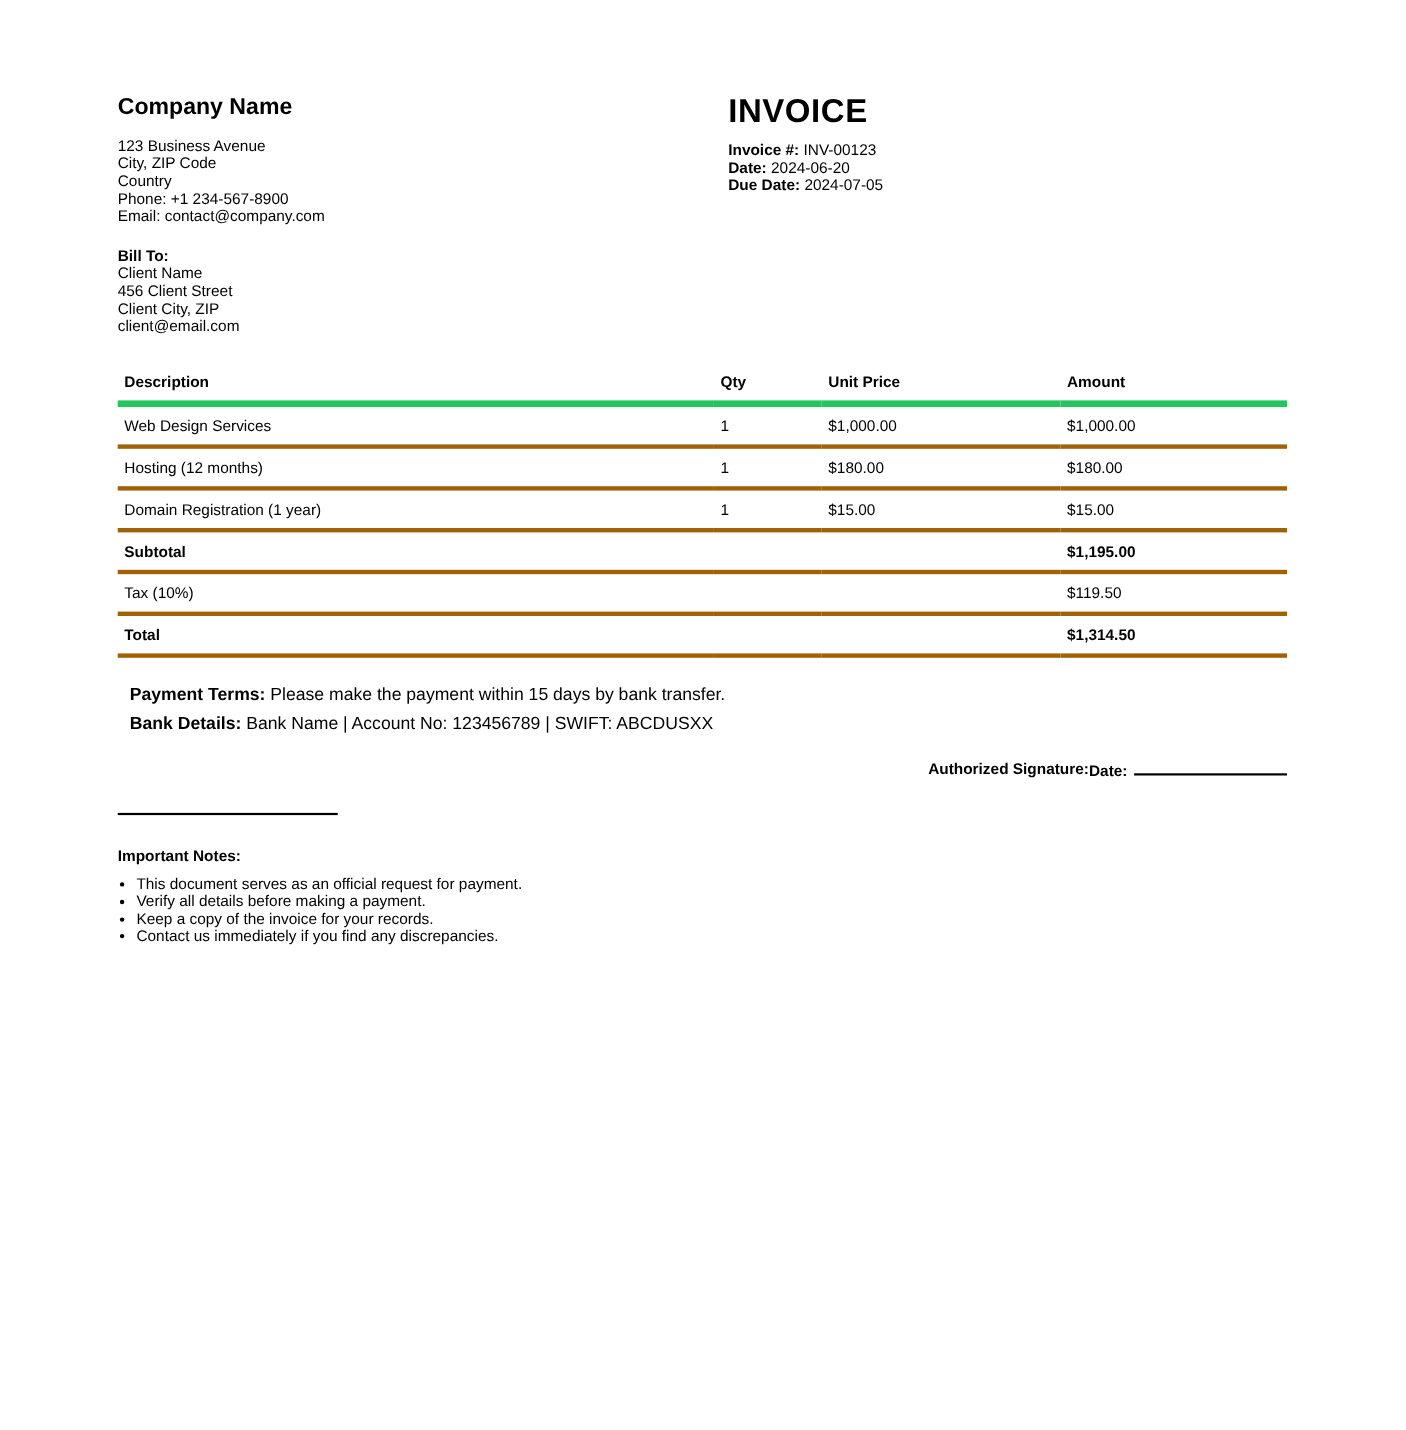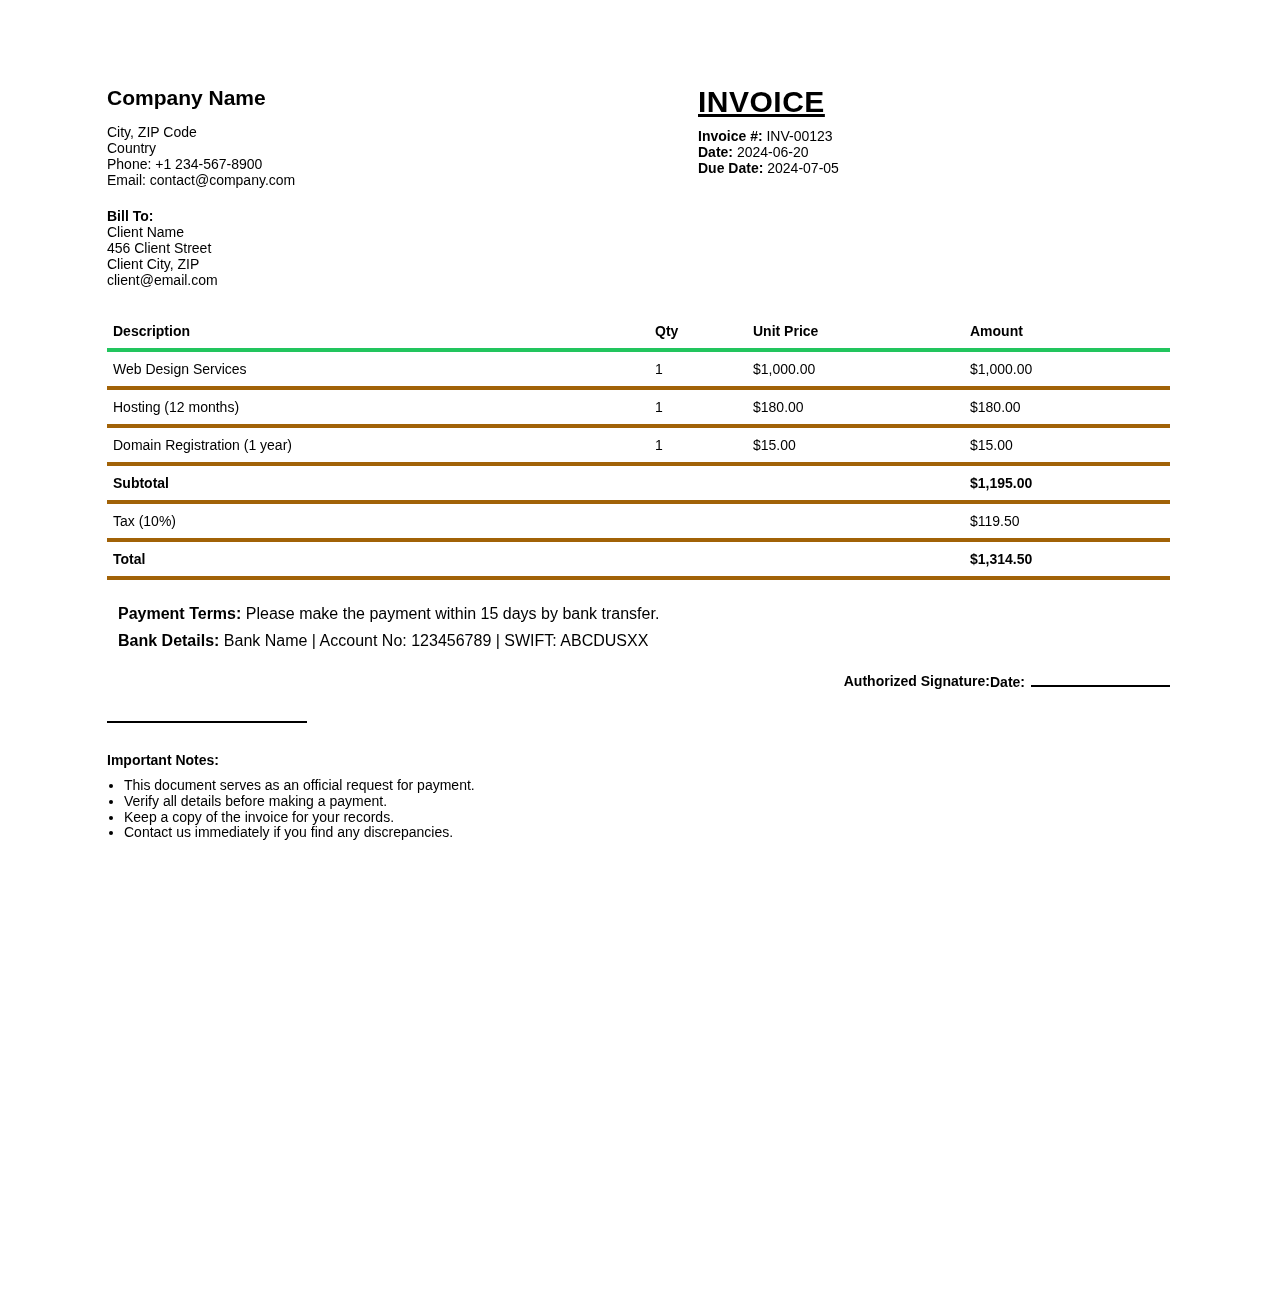--- a/index.html
+++ b/index.html
@@ -5,42 +5,42 @@
   * { box-sizing: border-box; }
   html, body { margin: 0; padding: 0; background: #ffffff; }
   body {
     width: 1278px;
     height: 1300px;
     padding: 86px 108px 0 107px;
     font-family: "Liberation Sans", sans-serif;
     color: #000;
     overflow: hidden;
   }
-  .header-top { display: flex; gap: 36px; }
+  .header-top { display: flex; }
   .company-block { width: 555px; }
   .invoice-block { flex: 1; }
   .company-name {
     font-size: 21px; font-weight: bold; margin: 0 0 15px; line-height: 1.1;
   }
   .addr p, .bill-to p, .invoice-meta p { margin: 0; font-size: 14px; line-height: 16px; }
   .invoice-title {
-    font-size: 30px; font-weight: bold; margin: 0 0 10px; line-height: 1.05; letter-spacing: 0.5px; text-decoration: underline;
+    font-size: 30px; font-weight: bold; margin: 0 0 10px; line-height: 1.05; letter-spacing: 0.5px;
   }
   .invoice-meta p { line-height: 16.3px; }
   .bill-to { margin-top: 20px; }
   .bill-to-label { font-weight: bold; }
   b.inline-label { font-weight: bold; }
 
   table.items {
     width: 100%; border-collapse: collapse; margin-top: 26px; font-size: 14px;
   }
   table.items th, table.items td {
     text-align: left; padding: 9px 6px; vertical-align: middle;
   }
-  table.items thead th { font-weight: bold; border-bottom: 4px solid #22c55e; }
+  table.items thead th { font-weight: bold; border-bottom: 6px solid #22c55e; }
   table.items tbody td { border-bottom: 4px solid #a16207; }
   td.sum-label { text-align: right; padding-right: 12px; }
   tr.bold-row td { font-weight: bold; }
 
   .payment { margin-top: 26px; }
   .payment p { margin: 11px; font-size: 16px; line-height: 16px; }
 
   .sig-row {
     display: flex; justify-content: flex-end; align-items: flex-start;
     margin-top: 24px; font-size: 14px;
@@ -60,20 +60,21 @@
   .notes ul { margin: 10px 0 0; padding-left: 17px; }
   .notes li { font-size: 14px; line-height: 15.8px; }
 </style>
 </head>
 <body>
 
 <div class="header-top">
   <div class="company-block">
     <h1 class="company-name">Company Name</h1>
     <div class="addr">
+      <p>123 Business Avenue</p>
       <p>City, ZIP Code</p>
       <p>Country</p>
       <p>Phone: +1 234-567-8900</p>
       <p>Email: contact@company.com</p>
     </div>
     <div class="bill-to">
       <p class="bill-to-label">Bill To:</p>
       <p>Client Name</p>
       <p>456 Client Street</p>
       <p>Client City, ZIP</p>

